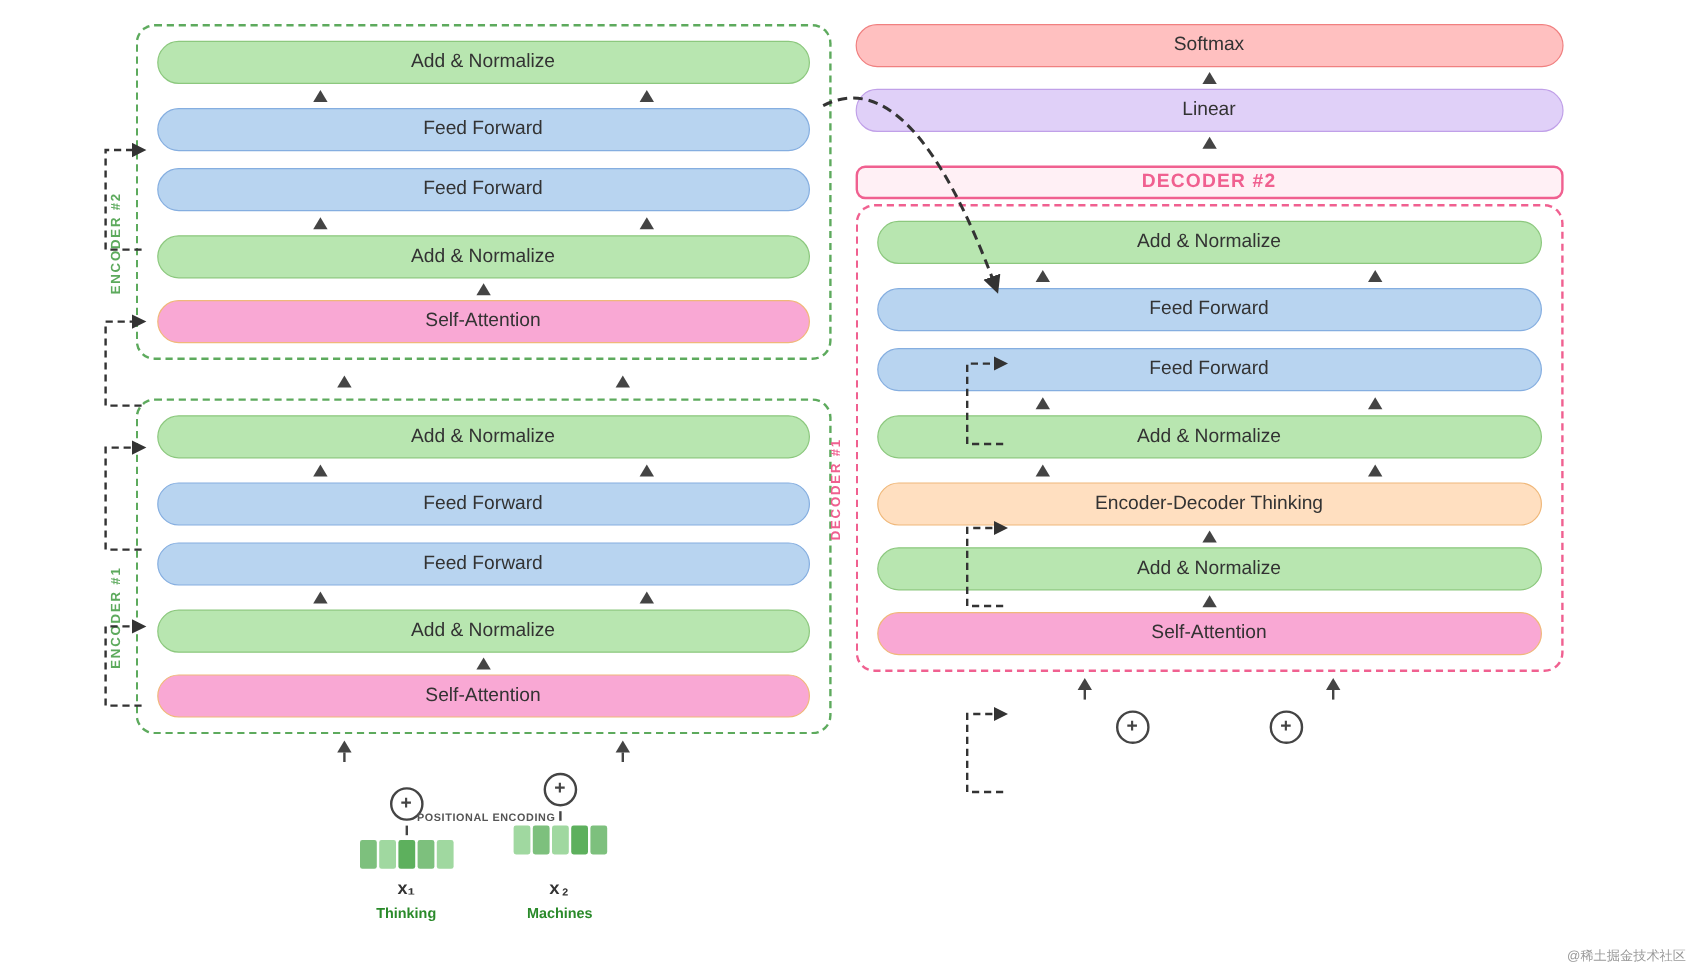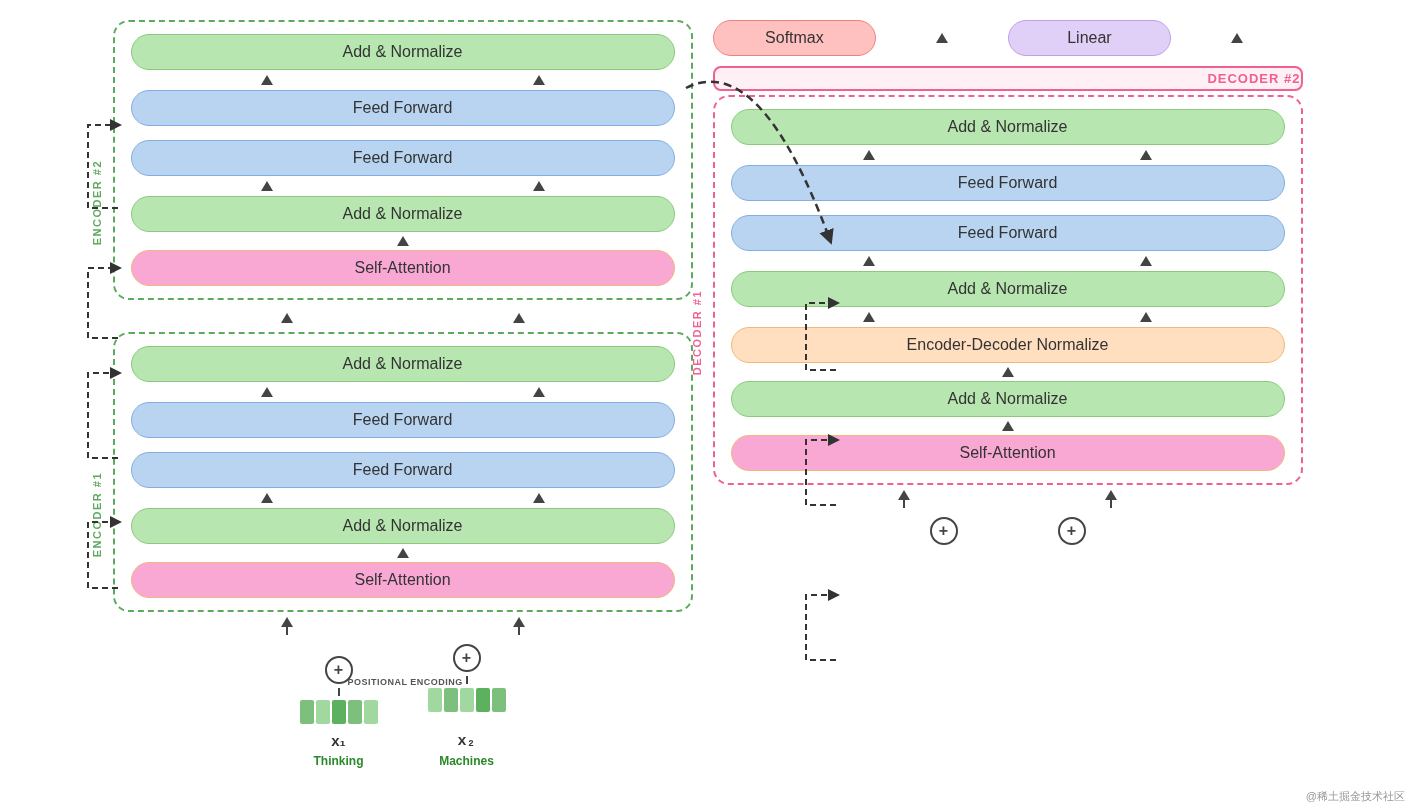--- a/index.html
+++ b/index.html
@@ -127,24 +127,24 @@
       writing-mode: vertical-rl;
       text-orientation: mixed;
       position: absolute;
       left: -28px;
       top: 50%;
       transform: rotate(180deg) translateX(-50%);
     }
 
     .decoder2-label {
       color: #f06090;
-      font-size: 13px;
+      font-size: 16px;
       font-weight: 700;
       letter-spacing: 1px;
-      text-align: right;
+      text-align: center;
       margin: 4px 0 12px;
       padding: 2px 0;
     }
 
     
     .arrow-container {
       display: flex;
       justify-content: center;
       align-items: center;
       height: 18px;
@@ -273,21 +273,21 @@
     .enc-inner {
       width: 100%;
       display: flex;
       flex-direction: column;
       align-items: center;
     }
 
     
     .output-section {
       display: flex;
-      flex-direction: row;
+      flex-direction: column;
       align-items: center;
       width: 100%;
       gap: 0;
       margin-bottom: 6px;
     }
 
     .full-width-box {
       width: 100%;
     }
   </style>
@@ -486,21 +486,21 @@
           <div class="layer-box add-norm">Add &amp; Normalize</div>
           <div class="dual-arrows">
             <div class="single-arrow">
                 <div class="arrow-up"></div>
               </div>
             <div class="single-arrow">
                 <div class="arrow-up"></div>
               </div>
           </div>
 
-          <div class="layer-box enc-dec-attention">Encoder-Decoder Normalize</div>
+          <div class="layer-box enc-dec-attention">Encoder-Decoder Thinking</div>
           <div class="arrow-container">
             <div class="single-arrow">
                 <div class="arrow-up"></div>
               </div>
           </div>
 
           <div class="layer-box add-norm">Add &amp; Normalize</div>
           <div class="arrow-container">
             <div class="single-arrow">
                 <div class="arrow-up"></div>

